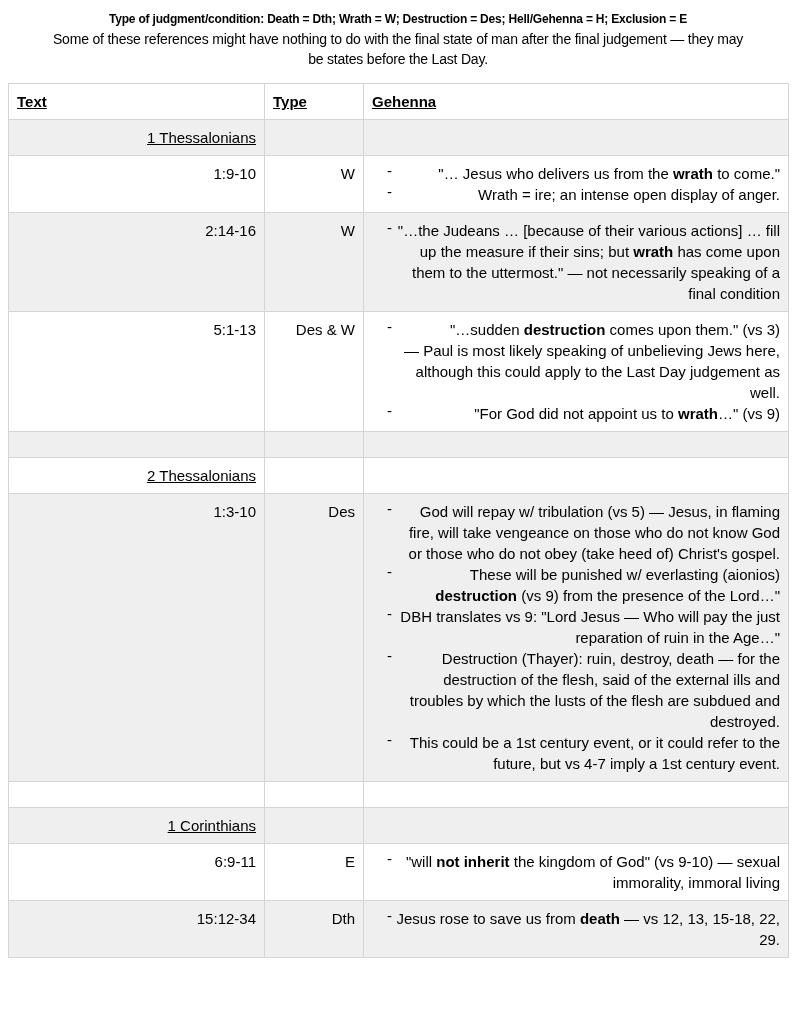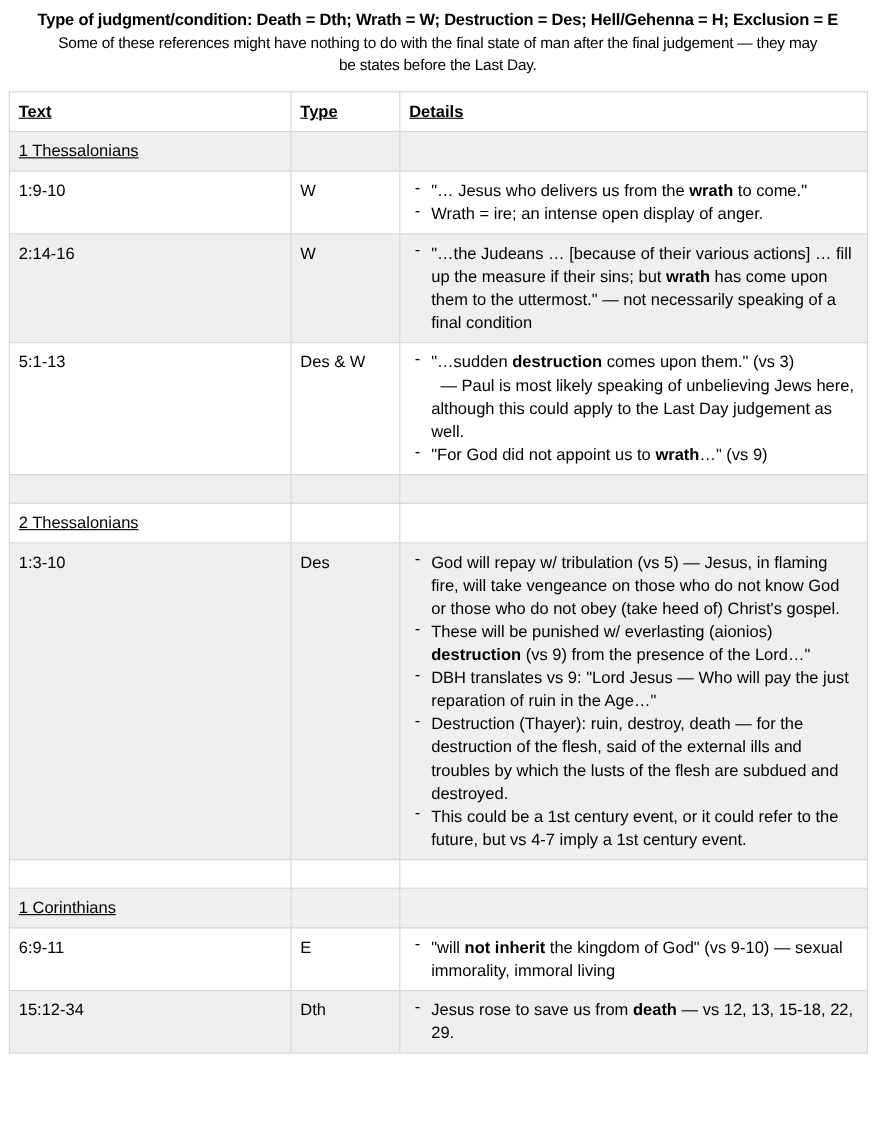--- a/index.html
+++ b/index.html
@@ -1,21 +1,21 @@
 <!DOCTYPE html>
 <html><head>
 <meta charset="utf-8">
 <style>
   html,body { margin:0; padding:0; background:#ffffff; color:#000000; }
   body { width:796px; font-family:"Liberation Sans", sans-serif; }
 
   .legend {
     margin-top:9px;
     font-weight:700;
-    font-size:15px;
+    font-size:12px;
     line-height:20px;
     text-align:center;
     white-space:pre;
     letter-spacing:-0.2px;
   }
   .note {
     font-size:14px;
     line-height:20px;
     text-align:center;
     white-space:pre;
@@ -31,21 +31,21 @@
   col.w-text { width:256px; }
   col.w-type { width:99px; }
   col.w-details { width:425px; }
 
   th, td {
     border:1px solid #d5d5d5;
     padding:7px 8px;
     vertical-align:top;
     font-size:15px;
     line-height:21px;
-    text-align:left;
+    text-align:right;
     word-wrap:break-word;
   }
   th {
     text-align:left;
     font-weight:700;
     text-decoration:underline;
   }
   tbody tr:nth-child(odd) td { background:#efefef; }
 
   .section-label { text-decoration:underline; }
@@ -69,21 +69,21 @@
   <table class="jtable">
     <colgroup>
         <col class="w-text">
         <col class="w-type">
         <col class="w-details">
       </colgroup>
     <thead>
       <tr class="head-row">
         <th class="c-text">Text</th>
         <th class="c-type">Type</th>
-        <th class="c-details">Details</th>
+        <th class="c-details">Gehenna</th>
       </tr>
     </thead>
     <tbody>
 
       <tr class="section">
         <td class="c-text"><span class="section-label">1 Thessalonians</span></td>
         <td class="c-type"></td>
         <td class="c-details"></td>
       </tr>
 

